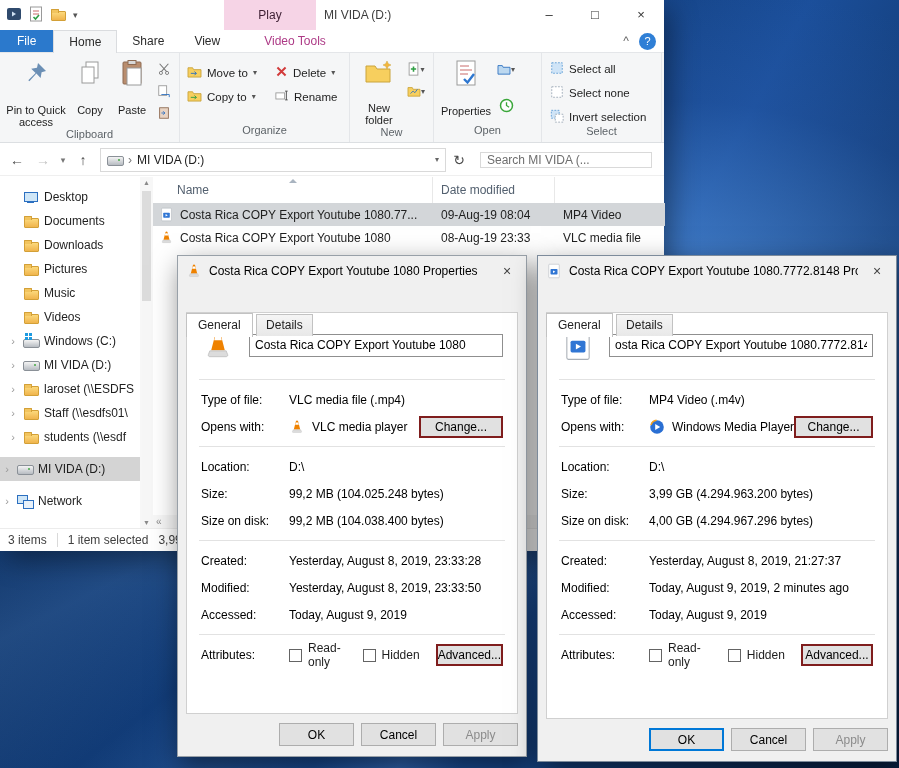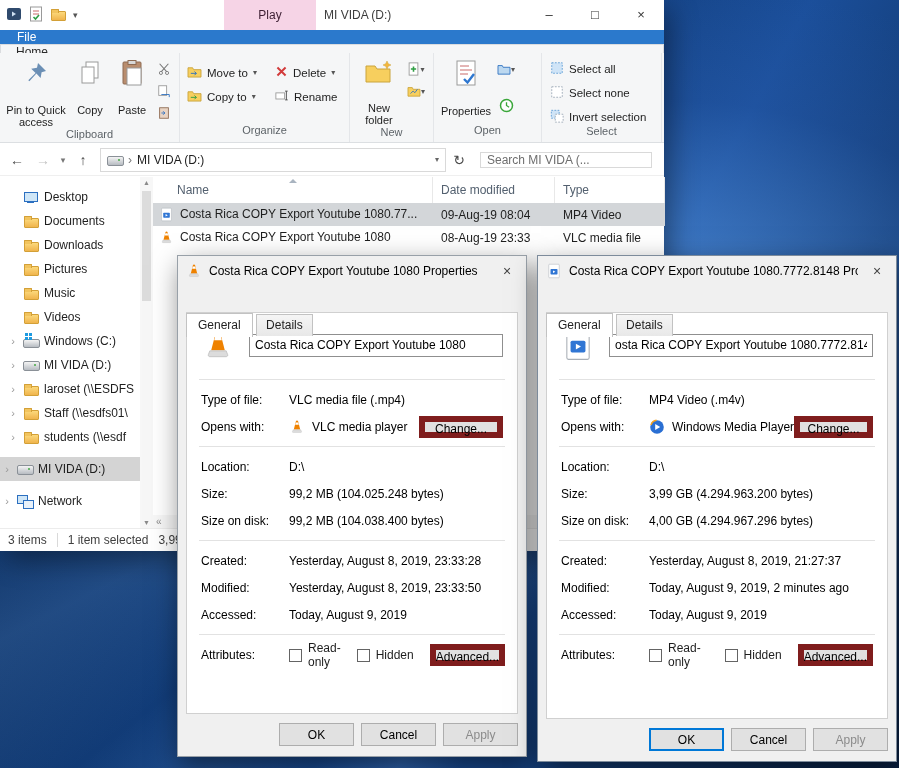--- a/index.html
+++ b/index.html
@@ -24,21 +24,21 @@
 
   .titlebar { position:absolute; left:0; top:0; right:0; height:30px; background:#fff; }
   .qat { position:absolute; left:6px; top:0; height:30px; display:flex; align-items:center; gap:7px; }
   .qcar { font-size:9px; color:#555; }
   .playtab { position:absolute; left:224px; top:0; width:92px; height:30px; background:#f6d4e6;
     text-align:center; line-height:30px; font-size:12px; color:#3d1f33; }
   .wtitle { position:absolute; left:324px; top:0; height:30px; line-height:30px; font-size:12px; color:#3c3c3c; }
   .wctrl { position:absolute; right:0; top:0; height:30px; display:flex; }
   .wctrl span { width:46px; height:30px; text-align:center; line-height:30px; font-size:13px; color:#333; }
 
-  .tabrow { position:absolute; left:0; top:30px; right:0; height:23px; background:#fff; border-bottom:1px solid #e4e6e9; display:flex; align-items:stretch;flex-direction:column; }
+  .tabrow { position:absolute; left:0; top:30px; right:0; height:23px; background:#fff; border-bottom:1px solid #e4e6e9; display:flex; align-items:stretch; }
   .rtab { padding:0 15px; display:flex; align-items:center; font-size:12px; color:#2b2b2b; }
   .rtab.file { background:#2b79cc; color:#fff; padding:0 17px; }
   .rtab.active { background:#f5f6f7; border:1px solid #dadcdf; border-bottom:none; margin-bottom:-1px; }
   .rtab.ctx { color:#ad3a86; margin-left:14px; }
   .traux { margin-left:auto; display:flex; align-items:center; gap:10px; padding-right:8px; }
   .collapse { color:#666; font-size:12px; }
   .helpbtn { width:17px; height:17px; border-radius:50%; background:#2f7fd6; color:#fff; font-size:11px; text-align:center; line-height:17px; }
 
   .ribbon { position:absolute; left:0; top:53px; right:0; height:90px; background:#f5f6f7; border-bottom:1px solid #dcdfe2; display:flex; }
   .rgroup { height:100%; border-right:1px solid #e4e6e9; display:flex; flex-direction:column; flex:none; }
@@ -79,21 +79,21 @@
 
   .filelist { flex:1; position:relative; }
   .lheader { display:flex; height:26px; align-items:center; font-size:12px; color:#53606f; position:relative; }
   .hc { padding-left:24px; height:100%; display:flex; align-items:center; border-right:1px solid #e8e8e8; }
   .hc.name { width:280px; position:relative; }
   .hc.mod { width:122px; padding-left:8px; }
   .hc.typ { width:110px; padding-left:8px; }
   .sortup { position:absolute; top:2px; left:136px; width:0; height:0; border-left:4px solid transparent; border-right:4px solid transparent; border-bottom:4px solid #a9b4c0; }
   .frow { display:flex; height:23px; align-items:center; font-size:12px; }
   .frow.selected { background:#d3d6d9; }
-  .cell { display:flex; align-items:flex-start; overflow:hidden; white-space:nowrap; }
+  .cell { display:flex; align-items:center; overflow:hidden; white-space:nowrap; }
   .cell.name { width:280px; padding-left:6px; gap:6px; }
   .cell.mod { width:122px; padding-left:8px; color:#1e1e1e; }
   .cell.typ { width:110px; padding-left:8px; }
   .hscroll { position:absolute; left:0; right:0; bottom:0; height:13px; background:#f7f7f7; }
   .hscroll span { position:absolute; left:3px; top:0; line-height:13px; font-size:10px; color:#8a8a8a; }
 
   .statusbar { position:absolute; left:0; bottom:0; right:0; height:23px; background:#fff; border-top:1px solid #ececec; display:flex; align-items:center; gap:10px; padding-left:8px; font-size:12px; color:#3f3f3f; }
   .stsep { width:1px; height:14px; background:#d9d9d9; }
 
   
@@ -120,21 +120,21 @@
   .wtab { display:inline-block; padding:3px 9px 4px; font-size:12px; background:linear-gradient(#f5f5f5,#e8e8e8); border:1px solid #c2c2c2; border-bottom:none; position:relative; top:1px; color:#222; }
   .wtab.active { background:#fff; padding:4px 11px 5px; z-index:3;margin-top:20px; }
   .dpage { position:absolute; left:8px; right:8px; top:56px; bottom:42px; background:#fff; border:1px solid #d0d0d0; overflow:hidden; }
   .rowfile { display:flex; align-items:center; gap:14px; padding:15px 14px 11px; }
   .fname { flex:1; height:23px; border:1px solid #8f8f8f; font:12px "Liberation Sans",sans-serif; padding:0 5px; color:#000; background:#fff; }
   .sep { height:1px; background:#e2e2e2; margin:6px 12px; }
   .prow { display:flex; align-items:center; min-height:27px; padding:0 14px; font-size:12px; }
   .plbl { width:88px; flex:none; color:#000; }
   .pval { color:#000; white-space:nowrap; }
   .appic { margin-right:7px; display:flex; }
-  .btn-sm { margin-left:auto; width:84px; height:22px; background:#e1e1e1; border:6px solid #7f1d1d; font:12px "Liberation Sans",sans-serif; color:#000; }
+  .btn-sm { margin-left:auto; width:84px; height:22px; background:#e1e1e1; border:2px solid #7f1d1d; font:12px "Liberation Sans",sans-serif; color:#000; }
   .cbwrap { display:flex; align-items:center; margin-right:16px; }
   .cb { width:13px; height:13px; border:1px solid #646464; background:#fff; display:inline-block; margin-right:6px; flex:none; }
   .dbtns { position:absolute; right:8px; bottom:10px; display:flex; gap:7px; }
   .btn { width:75px; height:23px; background:#e1e1e1; border:1px solid #adadad; font:12px "Liberation Sans",sans-serif; color:#000; }
   .btn.primary-focus { border:2px solid #0078d7; }
   .btn.disabled { color:#8b8b8b; }
   .dic { display:flex; flex:none; }
 </style>
 </head>
 <body>
@@ -447,23 +447,20 @@
 
       <div class="filelist">
         <div class="lheader">
           <div class="hc name">
               <span class="sortup"></span>
               <span>Name</span>
             </div>
           <div class="hc mod">
               <span>Date modified</span>
             </div>
-          <div class="hc typ">
-              <span>Type</span>
-            </div>
         </div>
         <div class="frow selected">
           <div class="cell name">
               <span class="dic">
                 <svg width="15" height="15" viewBox="0 0 32 32">
                   <rect x="5.5" y="2.5" width="21" height="27" rx="1.5" fill="#fff" stroke="#a9afb6"></rect>
                   <rect x="9" y="12" width="14" height="11" rx="1.5" fill="#3076d4"></rect>
                   <path d="M14 14.8v5.4l4.8-2.7z" fill="#fff"></path>
                 </svg>
               </span>

